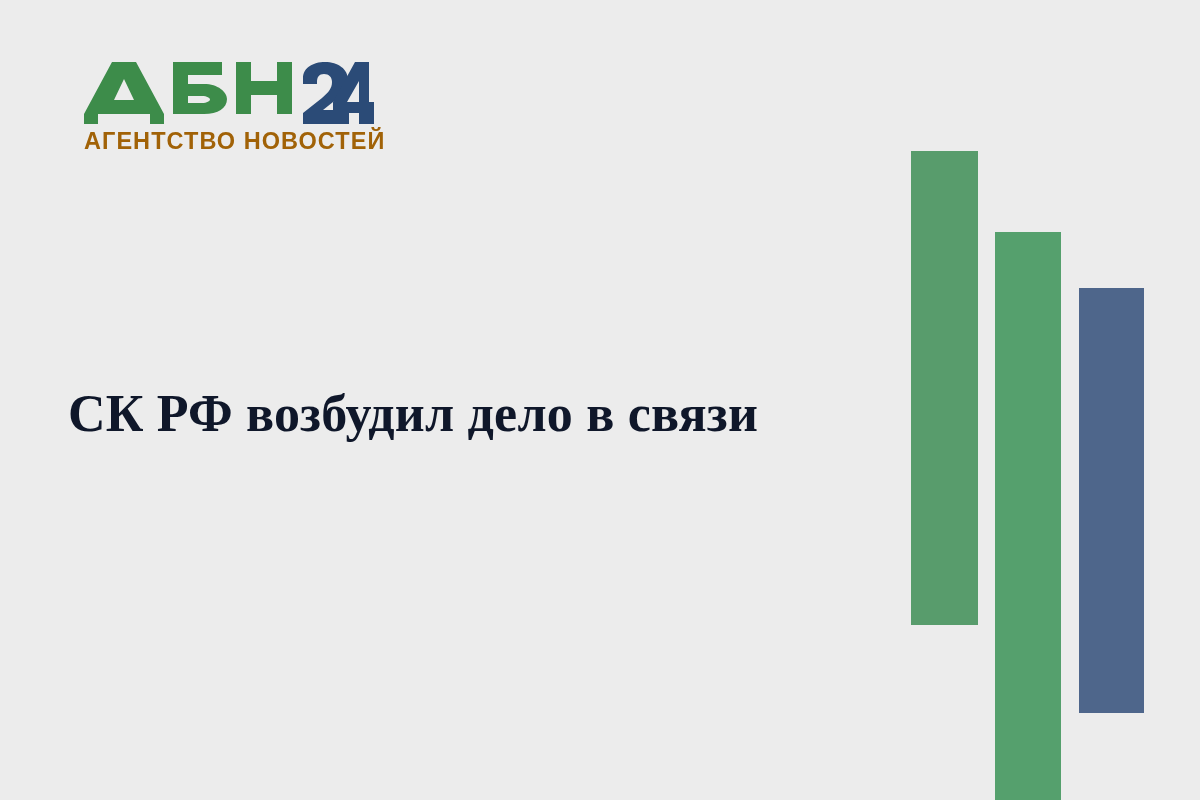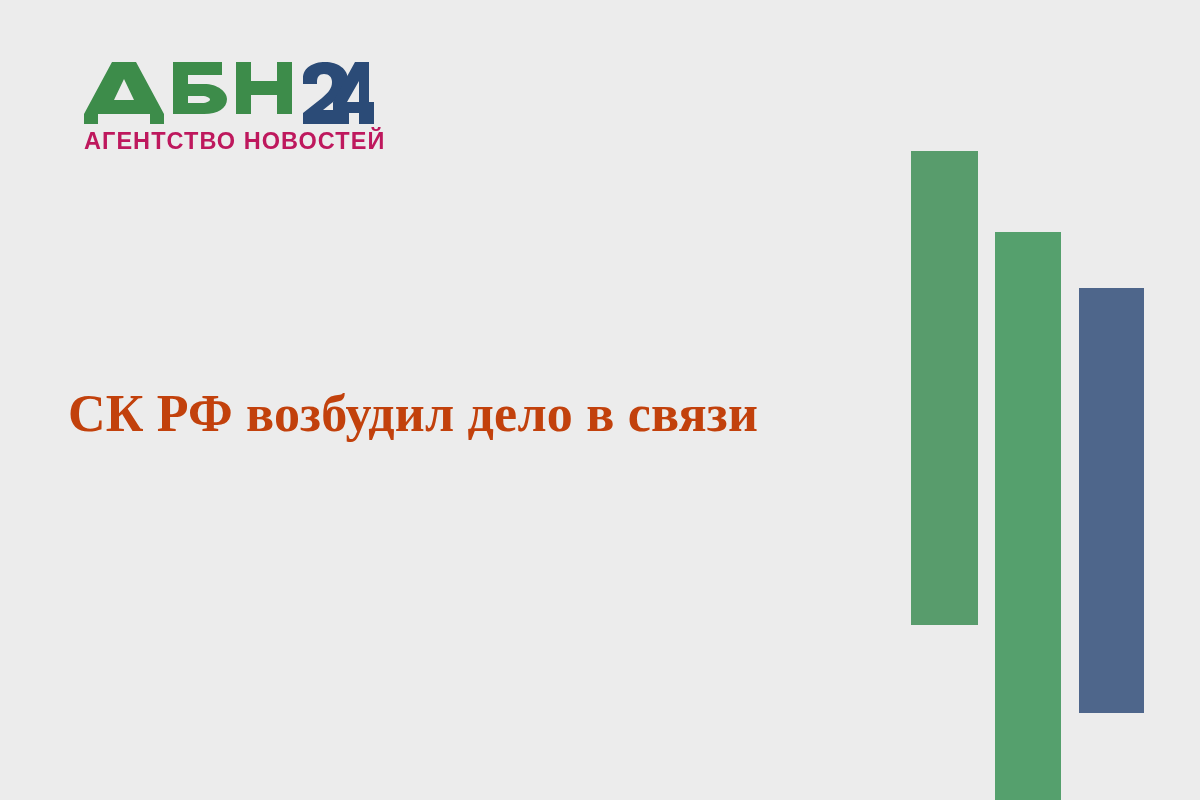--- a/index.html
+++ b/index.html
@@ -126,20 +126,20 @@
                           C235 12 233 15 233 20 L233 22 L219 22 Z"></path>
 
       <path class="lb" d="M285 0 L271 0 L249 40 L249 51 L275 51 L275 62 L290 62 L290 51 L290 51
                           L290 40 L290 40 L285 40 Z
                           M275 40 L263 40 L275 19 Z"></path>
       <style>
         .lg { fill: #3d8c4a; }
         .lb { fill: #2b4b77; }
       </style>
     </svg>
-    <span class="logo-tagline" style="color: #be185d;">АГЕНТСТВО НОВОСТЕЙ</span>
+    <span class="logo-tagline" style="color: #a16207;">АГЕНТСТВО НОВОСТЕЙ</span>
   </div>
 
-  <h1 class="headline" style="color: #c2410c;">
+  <h1 class="headline" style="color: #0f172a;">
     <span class="headline-line">СК РФ возбудил дело в связи</span>
   </h1>
 
 </div>
 
 </body></html>

